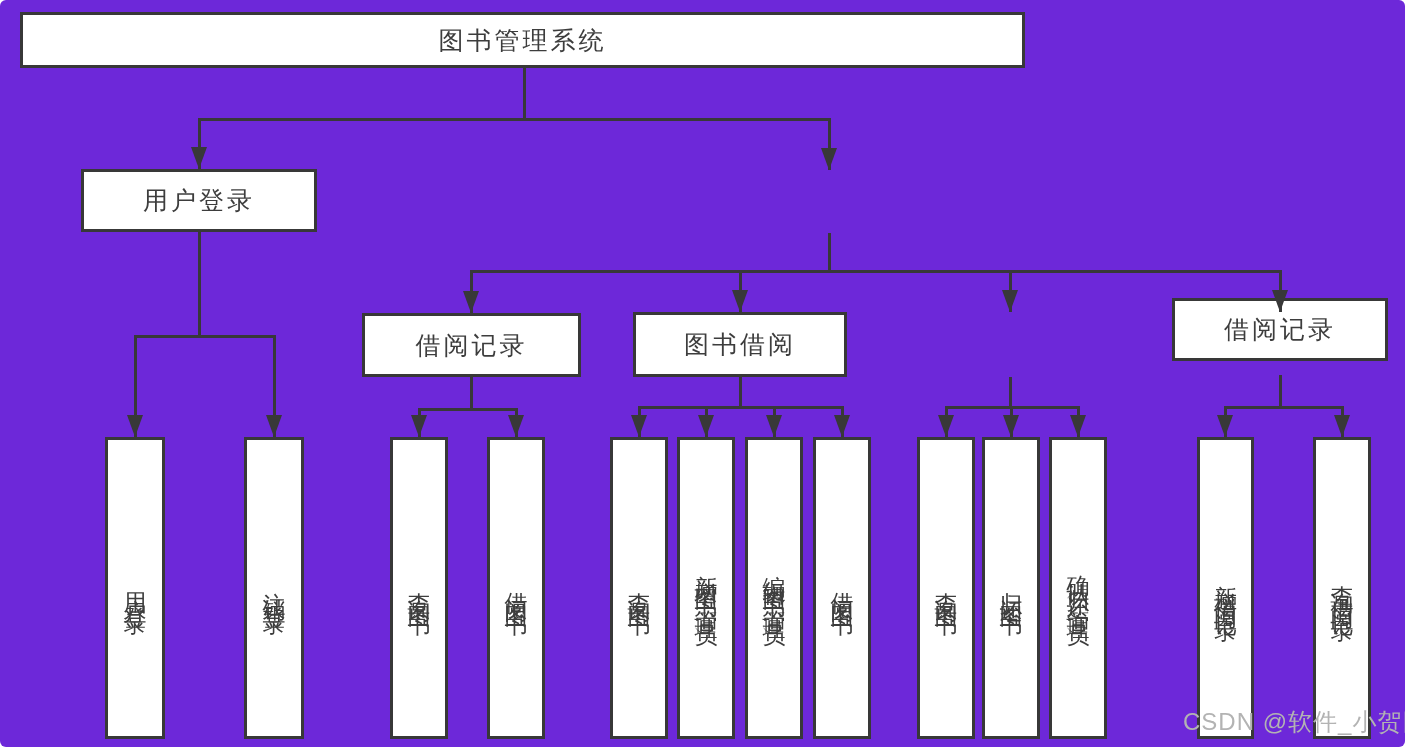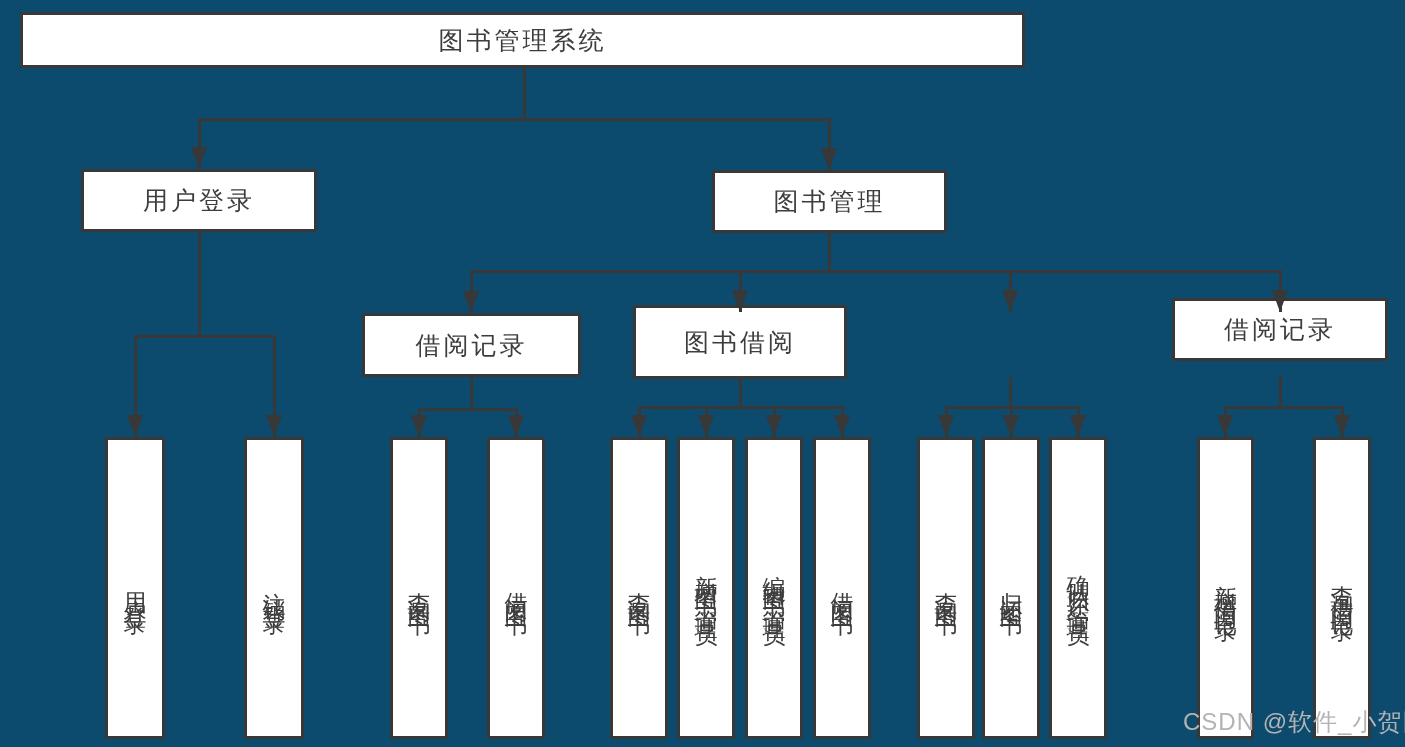--- a/index.html
+++ b/index.html
@@ -1,21 +1,22 @@
 <!DOCTYPE html>
 <html><head>
 <meta charset="utf-8">
 <style>
   html,body{margin:0;padding:0;background:#ffffff;}
   #stage{
     position:relative;
     width:1405px;height:747px;
-    background:#0c4a6e;
+    background:#6d28d9;
     font-family:"Liberation Sans","DejaVu Sans",sans-serif;
     overflow:hidden;
+    border-radius:6px;
   }
   .box{
     position:absolute;
     box-sizing:border-box;
     border:3px solid #383838;
     background:#ffffff;
     color:#3d3d3d;
     display:flex;
     align-items:center;
     justify-content:center;
@@ -48,25 +49,24 @@
 </style>
 </head>
 <body>
 
 <div id="stage">
 
   <div class="box hbox" style="left:20px;top:12px;width:1005px;height:56px">图书管理系统</div>
 
   <div class="box hbox" style="left:81px;top:169px;width:236px;height:63px">用户登录</div>
 
-  <div class="box hbox" style="left:712px;top:170px;width:235px;height:63px">图书管理</div>
 
   <div class="box hbox" style="left:362px;top:313px;width:219px;height:64px">借阅记录</div>
 
-  <div class="box hbox" style="left:633px;top:305px;width:214px;height:74px">图书借阅</div>
+  <div class="box hbox" style="left:633px;top:312px;width:214px;height:65px">图书借阅</div>
 
 
   <div class="box hbox" style="left:1172px;top:298px;width:216px;height:63px">借阅记录</div>
 
   <div class="box vbox" style="left:105px;top:437px;width:60px;height:302px">用户登录</div>
   <div class="box vbox" style="left:244px;top:437px;width:60px;height:302px">注销登录</div>
 
   <div class="box vbox" style="left:390px;top:437px;width:58px;height:302px">查询图书</div>
   <div class="box vbox" style="left:487px;top:437px;width:58px;height:302px">借阅图书</div>
 

